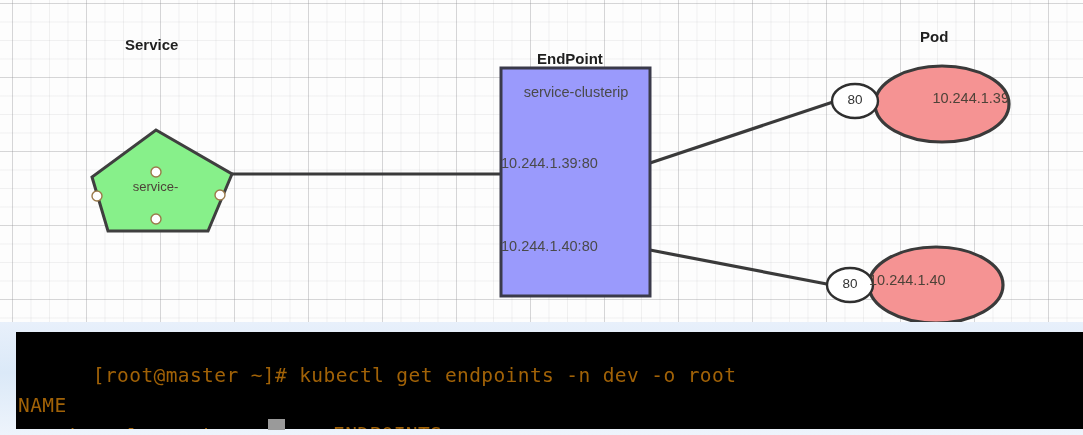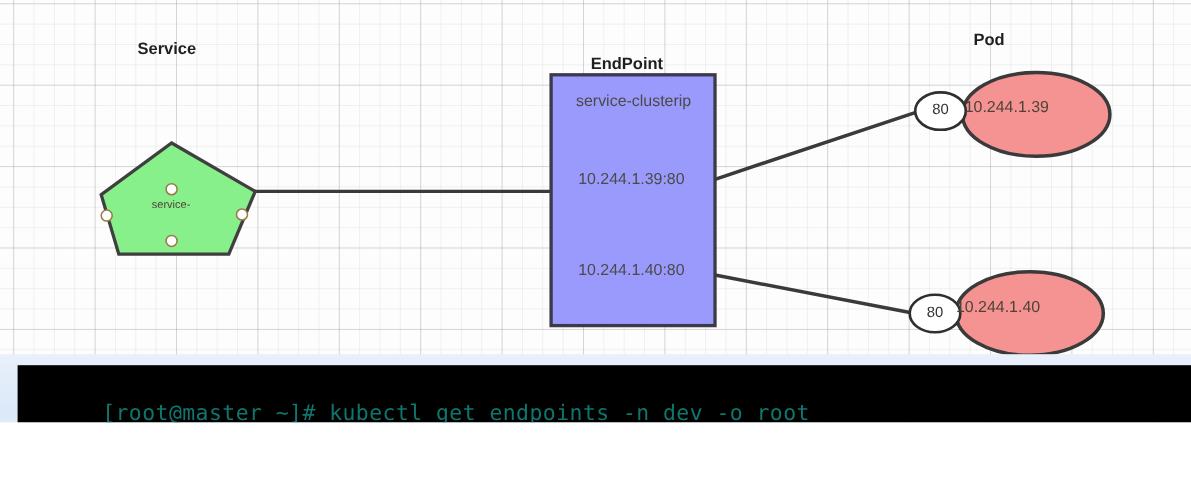--- a/index.html
+++ b/index.html
@@ -3,21 +3,21 @@
 <meta charset="utf-8">
 <style>
   html, body {
     margin: 0;
     padding: 0;
     background: #ffffff;
   }
   #page {
     position: relative;
     width: 1083px;
-    height: 384px;
+    height: 435px;
     overflow: hidden;
     font-family: "Liberation Sans", sans-serif;
     background-color: #fdfdfd;
     background-image:
       linear-gradient(to right, rgba(150,150,155,0.30) 1px, transparent 1px),
       linear-gradient(to bottom, rgba(150,150,155,0.30) 1px, transparent 1px),
       linear-gradient(to right, rgba(170,170,175,0.16) 1px, transparent 1px),
       linear-gradient(to bottom, rgba(170,170,175,0.16) 1px, transparent 1px);
     background-size: 74px 74px, 74px 74px, 18.5px 18.5px, 18.5px 18.5px;
     background-position: 12px 3px, 12px 3px, 12px 3px, 12px 3px;
@@ -34,66 +34,66 @@
   
   .group-title {
     position: absolute;
     font-weight: bold;
     font-size: 15px;
     color: #1f1f1f;
     white-space: nowrap;
   }
   #title-service  { left: 125px; top: 36px; }
   #title-endpoint { left: 537px; top: 33px; margin-top: 17px; }
-  #title-pod      { left: 885px; top: 28px; }
+  #title-pod      { left: 920px; top: 28px; }
 
   
   .shape-text {
     position: absolute;
     color: #4d4238;
     white-space: nowrap;
     pointer-events: none;
   }
   #pentagon-label {
     left: 93px; top: 178px;
     width: 125px;
     text-align: center;
-    font-size: 10px;
+    font-size: 13px;
     line-height: 18px;
     color: #4d4238;
   }
   #ep-name {
     left: 501px; top: 84px;
     width: 150px;
     text-align: center;
     font-size: 14.5px;
     color: #4a4a4a;
   }
   #ep-ip1 {
     left: 501px; top: 155px;
     width: 150px;
-    text-align: center;
+    text-align: left;
     padding-right: 4px;
     box-sizing: border-box;
     font-size: 14.5px;
     color: #4a4a4a;
   }
   #ep-ip2 {
     left: 501px; top: 238px;
     width: 150px;
-    text-align: center;
+    text-align: left;
     padding-right: 4px;
     box-sizing: border-box;
     font-size: 14.5px;
     color: #4a4a4a;
   }
   #pod1-label {
     left: 877px; top: 90px;
     width: 132px;
-    text-align: left;
+    text-align: right;
     font-size: 14.5px;
     color: #4d4238;
   }
   #pod2-label {
     left: 869px; top: 272px;
     width: 132px;
     font-size: 14.5px;
     color: #4d4238;
   }
   #port1-label {
@@ -138,21 +138,21 @@
     left: 0;
     white-space: pre;
     height: 29px;
     line-height: 29px;
   }
   #term-line-1 { top: 0px;  left: 4px; }
   #term-line-2 { top: 30px; left: 2px; }
   #term-line-3 { top: 61px; left: 2px; }
 
   .term-cell { position: absolute; white-space: pre; }
-  .c-white   { color: #0f766e; }
+  .c-white   { color: #a16207; }
 
   #term-cursor {
     position: absolute;
     left: 268px;
     top: 419px;
     width: 17px;
     height: 11px;
     background: #9a9a9a;
   }
 </style>

